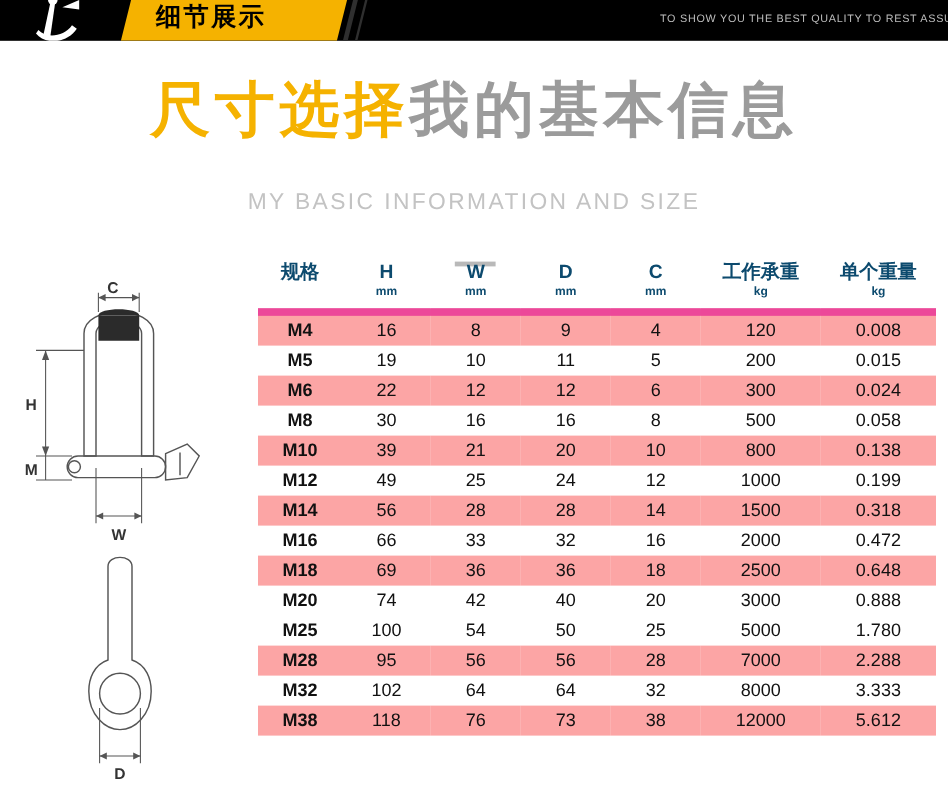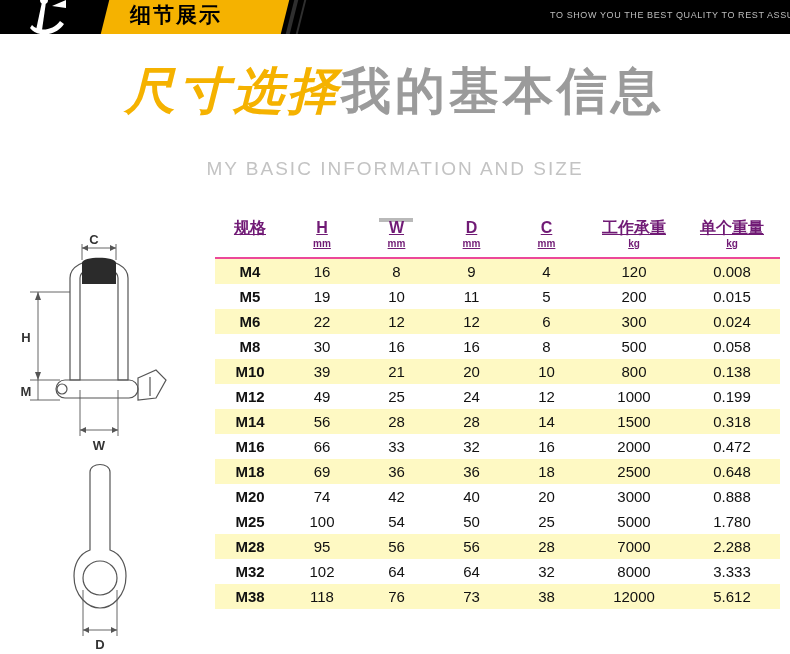--- a/index.html
+++ b/index.html
@@ -58,21 +58,21 @@
   .headline .title{
     position:absolute;top:76px;left:0;width:790px;
     text-align:center;
     font-size:50px;
     font-weight:bold;
     letter-spacing:4px;
     line-height:1;
     transform:translateY(-44px);
     font-family:"DejaVu Sans","Liberation Sans",sans-serif;
   }
-  .headline .title .hl{color:#f5b200;font-style:italic;}
+  .headline .title .hl{color:#f5b200;}
   .headline .title .gr{color:#9b9b9b;}
   .headline .subtitle{
     position:absolute;top:124px;left:0;width:790px;
     text-align:center;
     color:#c3c3c3;
     font-size:19px;
     letter-spacing:2px;
   }
   .headline .rule{
     position:absolute;top:184px;left:379px;
@@ -90,43 +90,42 @@
     position:absolute;left:215px;top:216px;width:565px;
   }
   table.spec{
     border-collapse:collapse;
     width:565px;
     table-layout:fixed;
   }
   table.spec th{
     font-size:16px;
     font-weight:bold;
-    color:#701a75;
+    color:#0c4a6e;
     padding:2px 0 6px 0;
     text-align:center;
     vertical-align:top;
     line-height:1.25;
-    border-bottom:2px solid #ec4899;
-    text-decoration:underline;
+    border-bottom:6px solid #ec4899;
   }
   table.spec th .unit{
     display:block;
     font-size:10px;
     font-weight:bold;
   }
   table.spec td{
     font-size:15px;
     text-align:center;
     color:#111;
     height:25px;
     padding:0;
     font-weight:bold;
   }
   table.spec td.num{font-weight:normal;}
-  table.spec tr.alt td{background:#fef9c3;}
+  table.spec tr.alt td{background:#fca5a5;}
   col.c0{width:70px;}
   col.c1{width:74px;}
   col.c2{width:75px;}
   col.c3{width:75px;}
   col.c4{width:75px;}
   col.c5{width:100px;}
   col.c6{width:96px;}
 </style>
 </head>
 <body>

